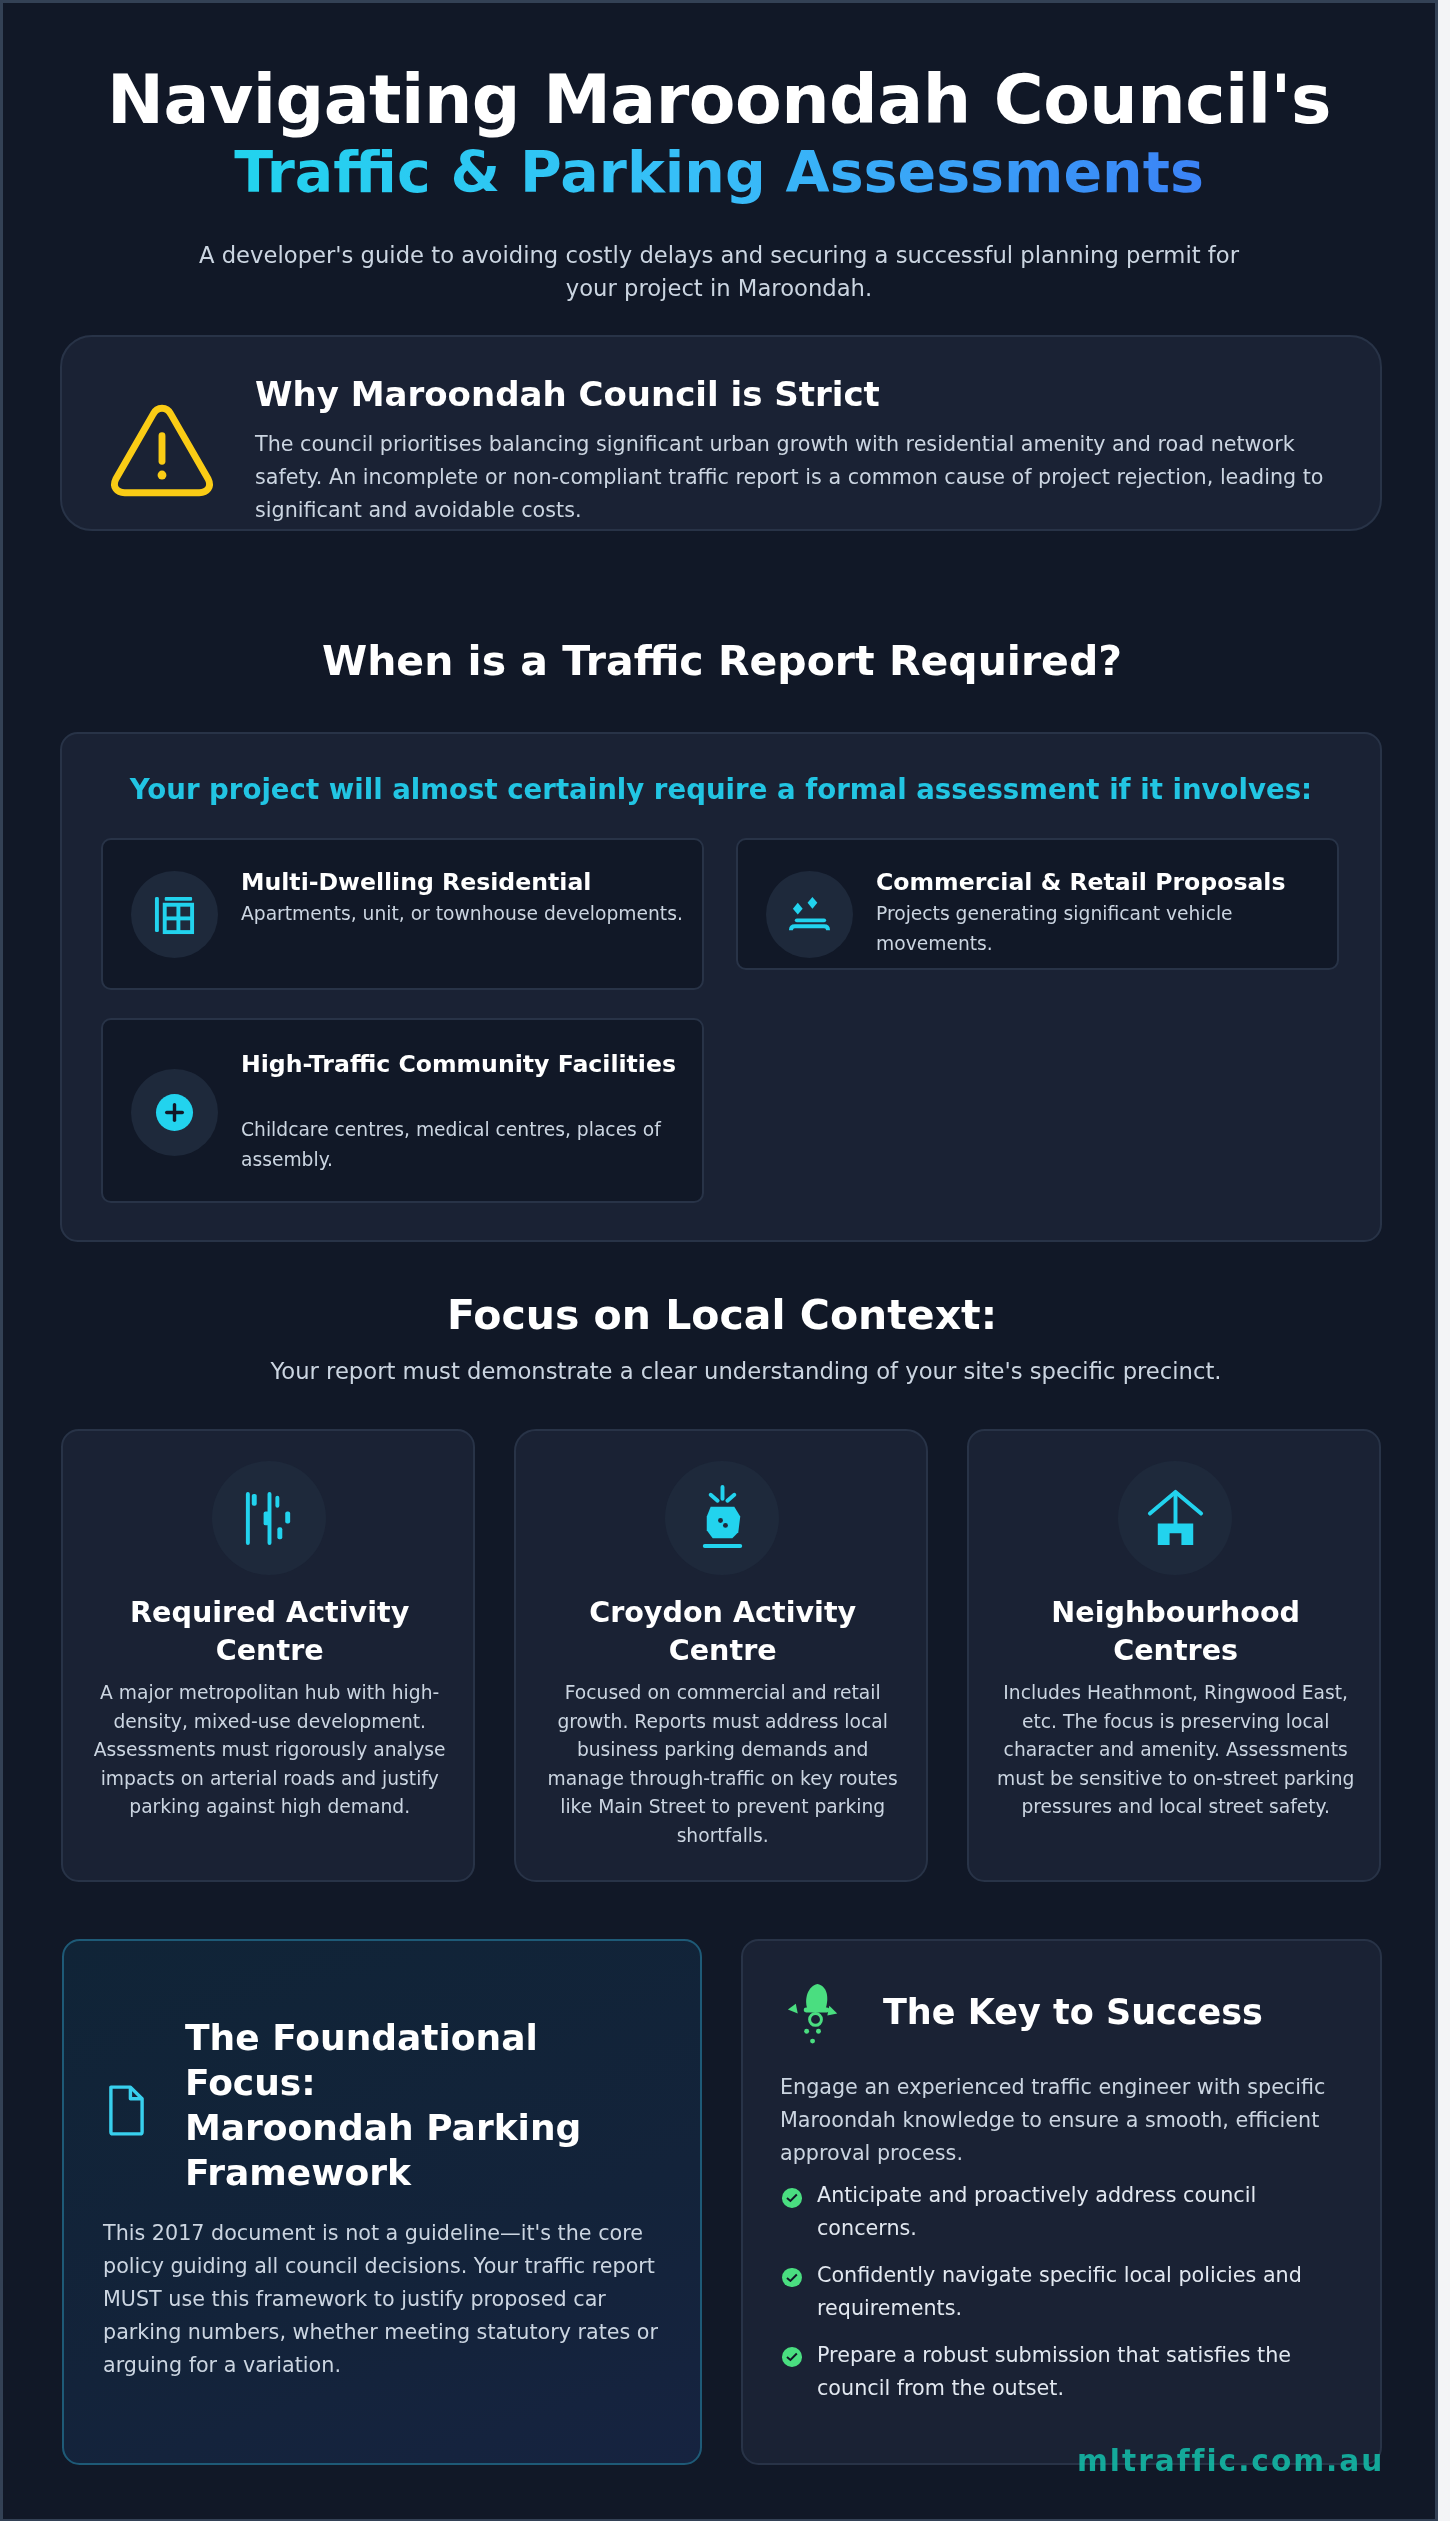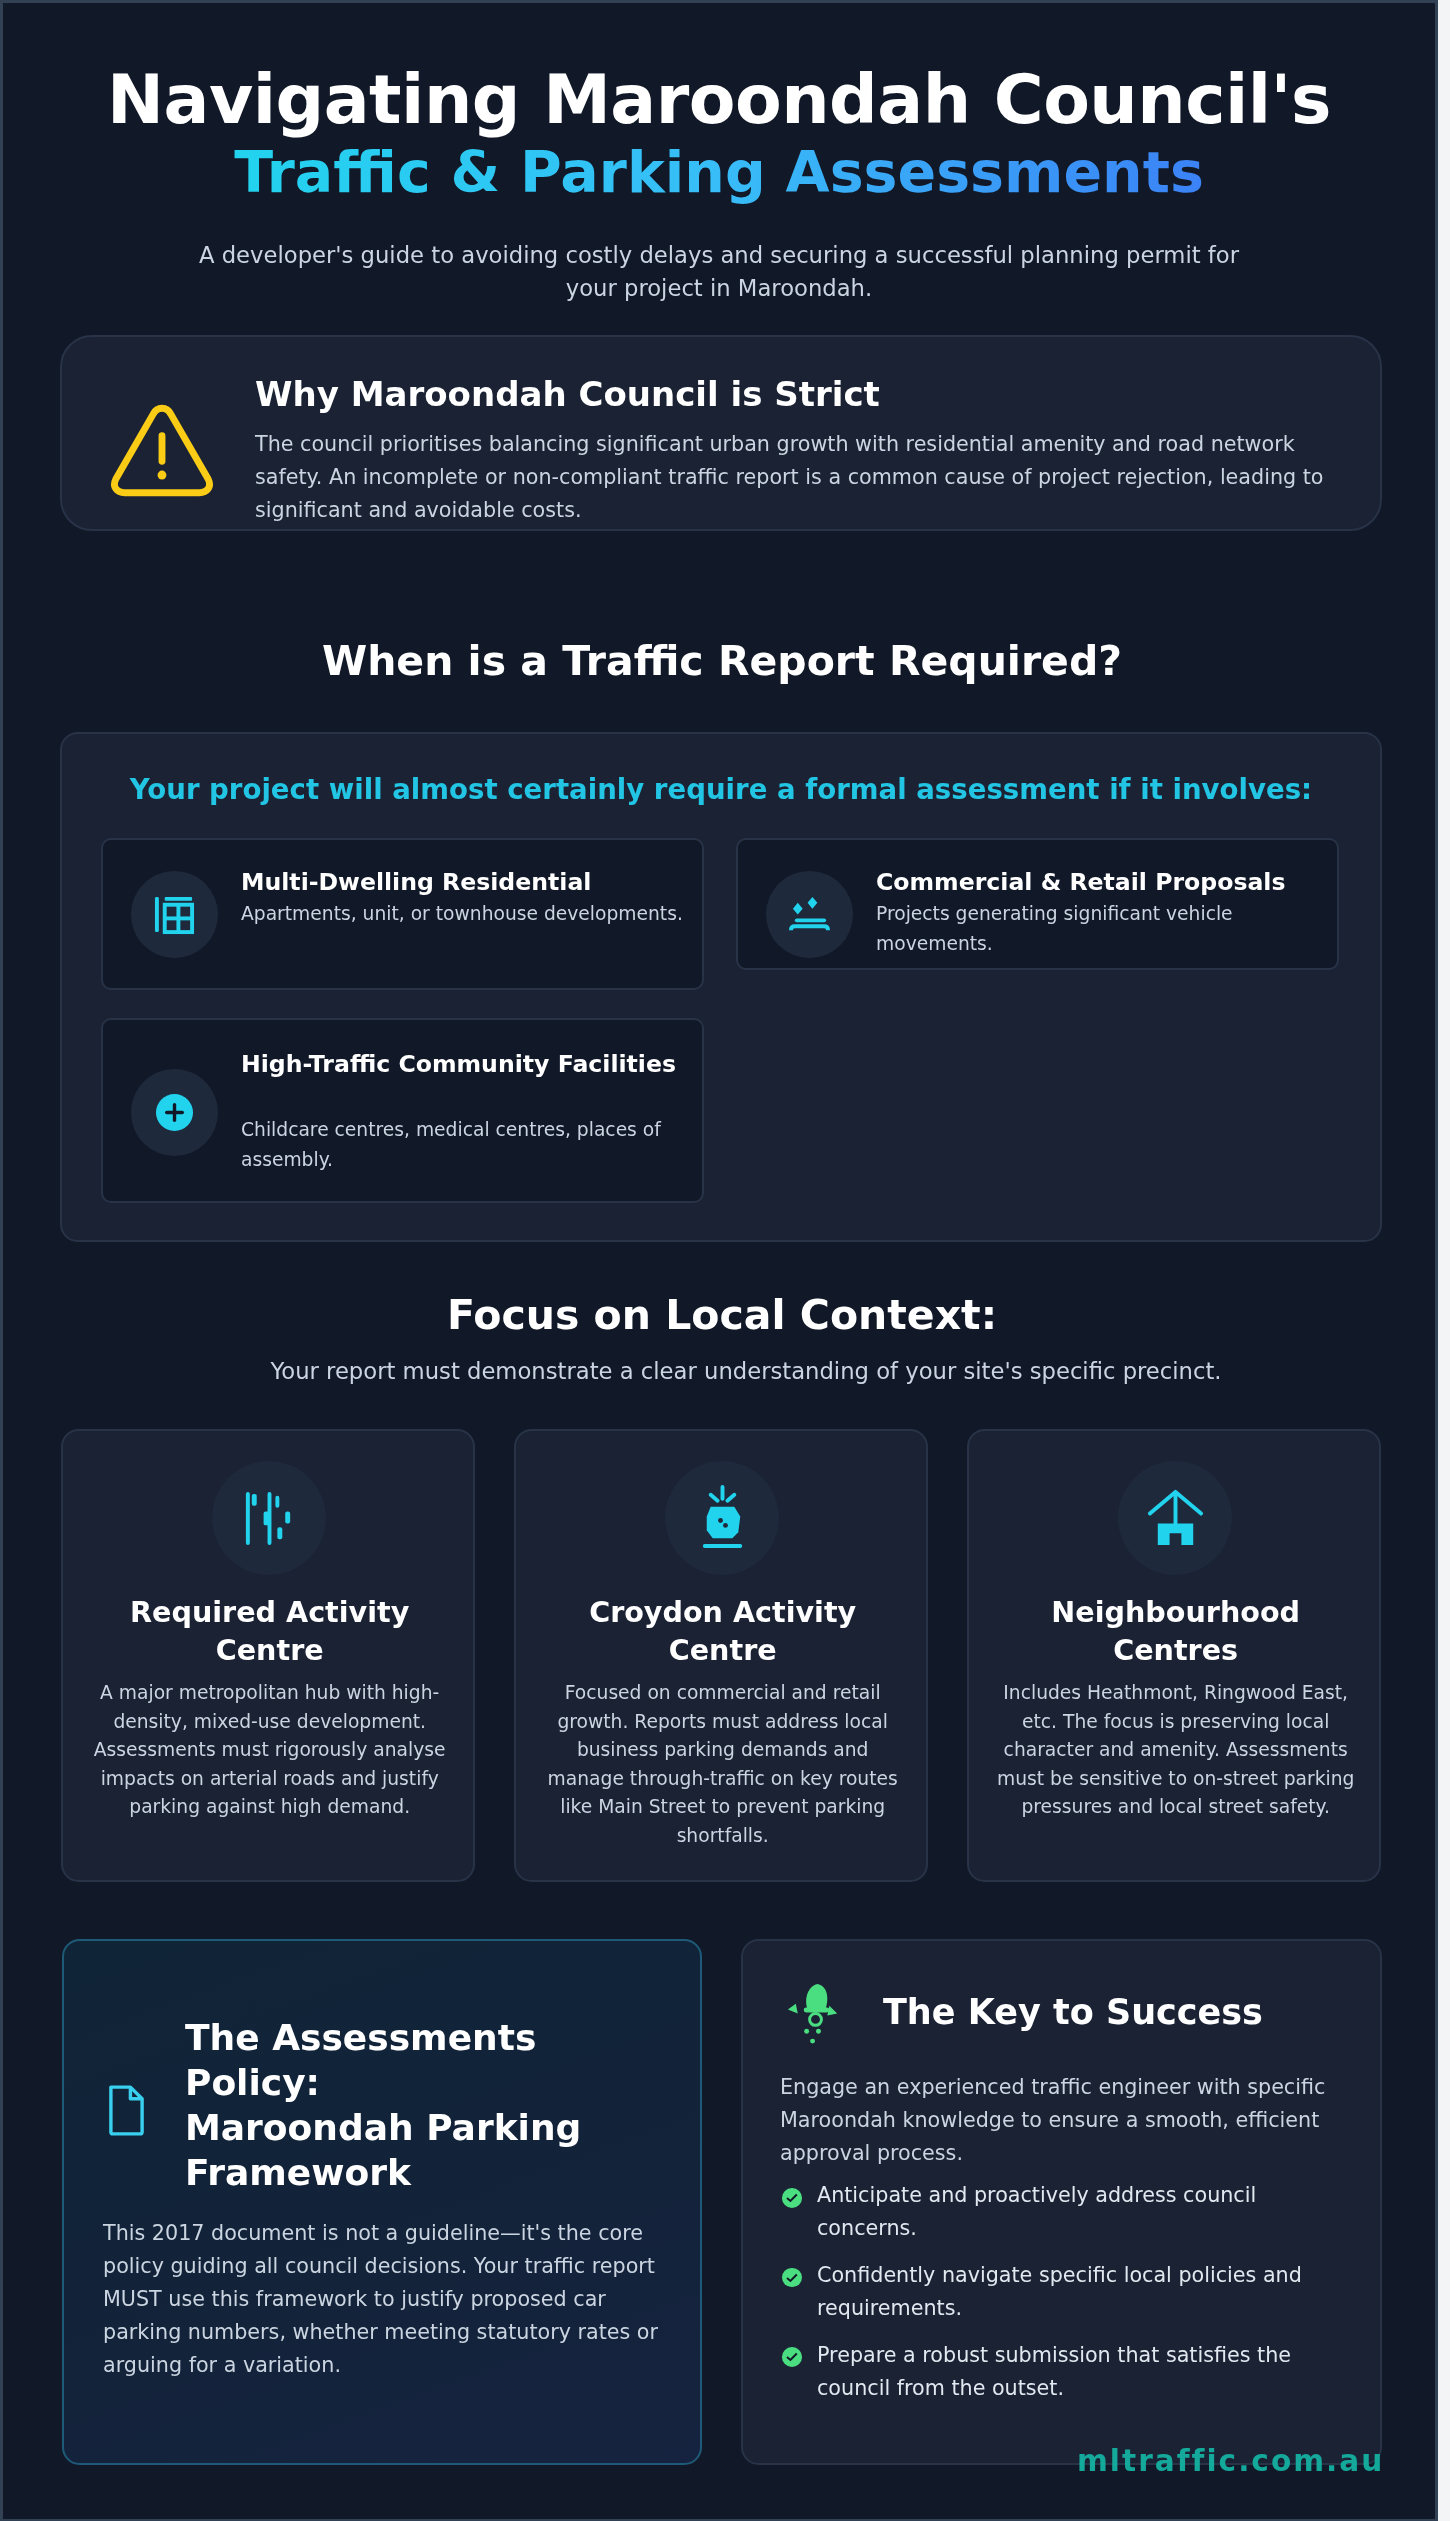--- a/index.html
+++ b/index.html
@@ -160,21 +160,21 @@
         <rect x="26" y="24" width="6" height="14" rx="2" fill="#22d3ee"></rect>
         <rect x="38" y="8" width="4" height="12" rx="2" fill="#22d3ee"></rect>
         <rect x="48" y="24" width="5" height="12" rx="2" fill="#22d3ee"></rect>
         <rect x="40" y="40" width="5" height="12" rx="2" fill="#22d3ee"></rect>
       </svg>
     </div>
     <div class="ctx-title">Required Activity Centre</div>
     <p class="ctx-desc">A major metropolitan hub with high-density, mixed-use development. Assessments must rigorously analyse impacts on arterial roads and justify parking against high demand.</p>
   </div>
 
-  <div class="ctx-card" style="left:511px;">
+  <div class="ctx-card" style="left:511px;border-radius:22px;">
     <div class="ctx-icon-wrap">
       <svg width="63" height="69" viewBox="0 0 64 70">
         <line x1="32" y1="4" x2="32" y2="16" stroke="#22d3ee" stroke-width="4" stroke-linecap="round"></line>
         <line x1="20" y1="12" x2="27" y2="18" stroke="#22d3ee" stroke-width="4" stroke-linecap="round"></line>
         <line x1="44" y1="12" x2="37" y2="18" stroke="#22d3ee" stroke-width="4" stroke-linecap="round"></line>
         <path d="M20 24 L44 24 L50 34 L48 50 L42 56 L22 56 L16 48 L16 34 Z" fill="#22d3ee"></path>
         <circle cx="30" cy="38" r="2.5" fill="#1e293b"></circle>
         <circle cx="35" cy="43" r="2.5" fill="#1e293b"></circle>
         <rect x="12" y="62" width="40" height="4" rx="2" fill="#22d3ee"></rect>
       </svg>
@@ -194,21 +194,21 @@
     <div class="ctx-title">Neighbourhood Centres</div>
     <p class="ctx-desc">Includes Heathmont, Ringwood East, etc. The focus is preserving local character and amenity. Assessments must be sensitive to on-street parking pressures and local street safety.</p>
   </div>
 
   <section class="policy-card">
     <svg class="policy-icon" width="39" height="55" viewBox="0 0 40 56">
       <path d="M4 4 L24 4 L36 16 L36 50 Q36 52 34 52 L6 52 Q4 52 4 50 Z" fill="none" stroke="#38d0ee" stroke-width="3.5" stroke-linejoin="round"></path>
       <path d="M24 4 L24 16 L36 16" fill="none" stroke="#38d0ee" stroke-width="3.5" stroke-linejoin="round"></path>
     </svg>
     <h2 class="policy-title">
-      <span>The Assessments Policy:</span><br>
+      <span>The Foundational Focus:</span><br>
       <span>Maroondah Parking Framework</span>
     </h2>
     <p class="policy-text">This 2017 document is not a guideline—it's the core policy guiding all council decisions. Your traffic report MUST use this framework to justify proposed car parking numbers, whether meeting statutory rates or arguing for a variation.</p>
   </section>
 
   <section class="success-card">
     <svg class="success-icon" width="69" height="69" viewBox="0 0 70 70">
       <path d="M36 4 C46 6 48 18 44 30 L26 30 C22 20 26 6 36 4 Z" fill="#4ade80"></path>
       <path d="M6 30 L14 24 L16 34 Z" fill="#4ade80"></path>
       <path d="M48 26 L56 34 L46 36 Z" fill="#4ade80"></path>

